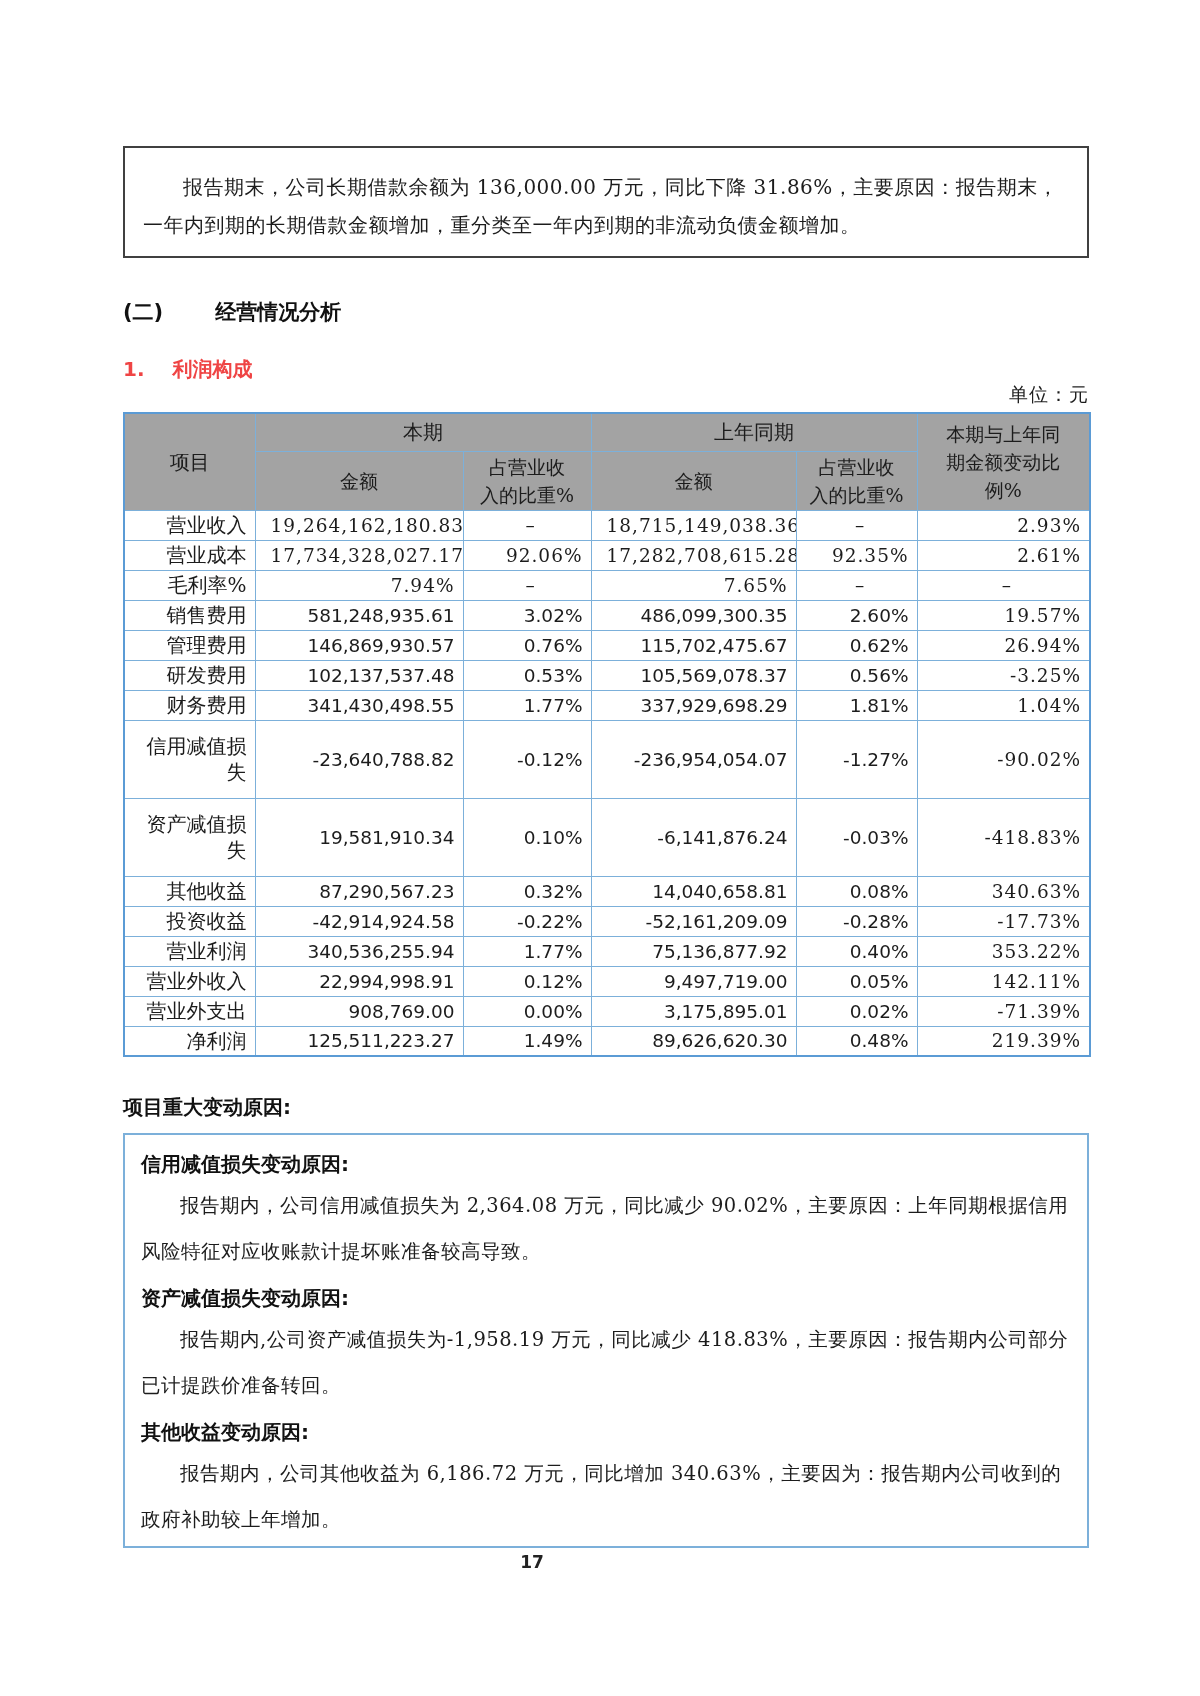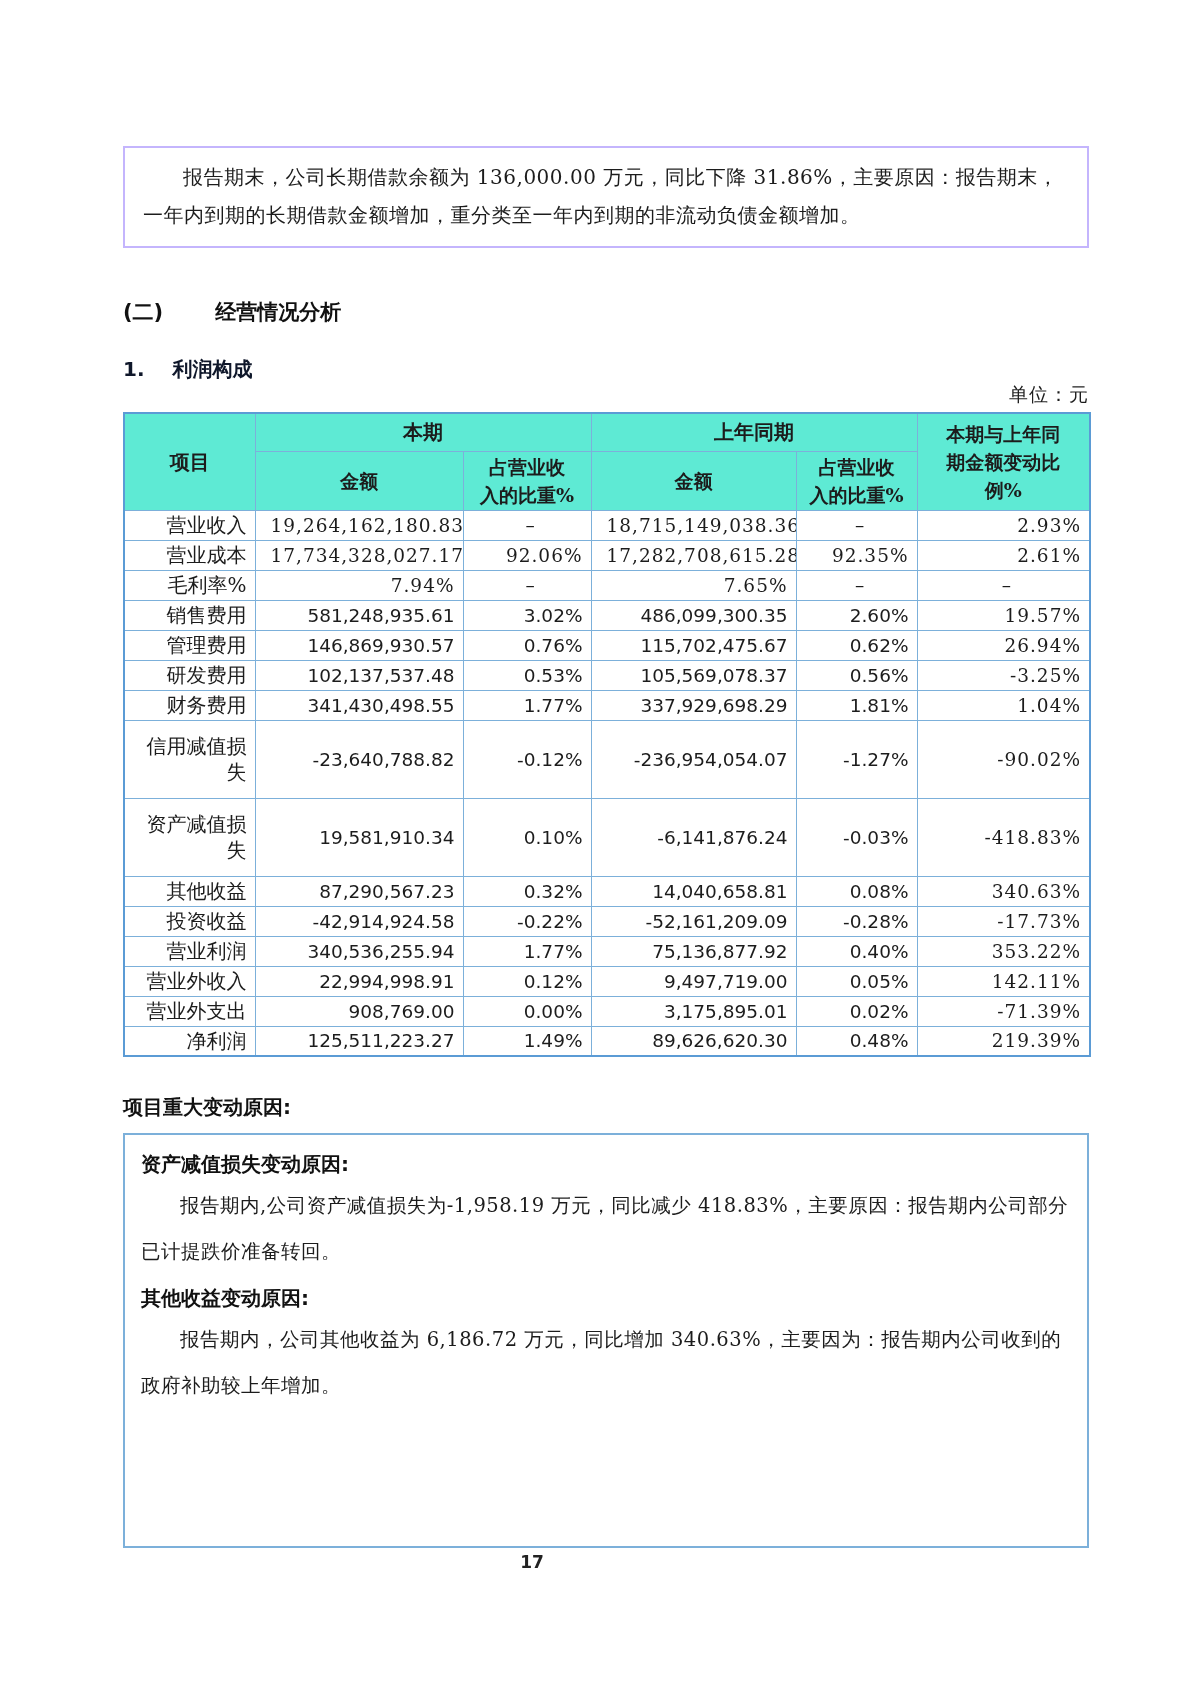--- a/index.html
+++ b/index.html
@@ -5,54 +5,54 @@
   html,body{margin:0;padding:0;}
   body{
     width:1200px;height:1696px;background:#ffffff;
     font-family:"DejaVu Serif","Liberation Serif",serif;
     color:#1c1c1c;position:relative;overflow:hidden;
   }
   .abs{position:absolute;}
   
   .intro-box{
     left:123px;top:146px;width:966px;box-sizing:border-box;
-    border:2px solid #c4b5fd;padding:10px 18px 12px 18px;
+    border:2px solid #404040;padding:20px 18px 12px 18px;
   }
   .intro-box p{
     margin:0;font-size:20px;line-height:38px;text-indent:2em;
     letter-spacing:0.5px;
   }
   
   .sec-head{
     left:123px;top:298px;font-family:"DejaVu Sans","Liberation Sans",sans-serif;
     font-weight:bold;font-size:21px;color:#111;
   }
   .sec-head .sec-num{margin-right:52px;}
   .sub-head{
     left:123px;top:356px;font-family:"DejaVu Sans","Liberation Sans",sans-serif;
-    font-weight:bold;font-size:20px;color:#0f172a;
+    font-weight:bold;font-size:20px;color:#ef4444;
   }
   .sub-head .sub-num{margin-right:28px;}
   .unit-label{
     left:123px;top:382px;width:966px;text-align:right;
     font-size:19px;letter-spacing:1px;
   }
   
   table.profit{
     left:123px;top:412px;width:966px;table-layout:fixed;
     border-collapse:collapse;position:absolute;
     font-size:19px;
   }
   table.profit th,table.profit td{
     border:1px solid #7cb0da;padding:1px 8px;box-sizing:border-box;
     vertical-align:middle;overflow:hidden;
   }
   table.profit{border:2px solid #5b9bd5;}
   table.profit thead th{
-    background:#5eead4;font-weight:bold;text-align:center;
+    background:#a3a3a3;font-weight:normal;text-align:center;
     white-space:pre-line;line-height:28px;font-size:19px;
   }
   table.profit thead tr.h1{height:38px;}
   table.profit thead tr.h2{height:51px;}
   table.profit tbody tr{height:30px;}
   table.profit tbody tr.tall{height:78px;}
   td.item{font-size:20px;text-align:right;padding-left:10px;line-height:26px;margin-top:32px;}
   td.num{
     text-align:right;padding-right:10px;
     font-family:"DejaVu Sans","Liberation Sans",sans-serif;font-size:18.5px;
@@ -252,20 +252,24 @@
           <td class="num">0.48%</td>
           <td class="num serif">219.39%</td>
         </tr>
       </tbody>
   </table>
 
   <div class="abs reasons-heading">项目重大变动原因:</div>
 
   <div class="abs reasons-box">
       <div class="reason-item">
+        <h3>信用减值损失变动原因:</h3>
+        <p>报告期内，公司信用减值损失为 2,364.08 万元，同比减少 90.02%，主要原因：上年同期根据信用风险特征对应收账款计提坏账准备较高导致。</p>
+      </div>
+      <div class="reason-item">
         <h3>资产减值损失变动原因:</h3>
         <p>报告期内,公司资产减值损失为-1,958.19 万元，同比减少 418.83%，主要原因：报告期内公司部分已计提跌价准备转回。</p>
       </div>
       <div class="reason-item">
         <h3>其他收益变动原因:</h3>
         <p>报告期内，公司其他收益为 6,186.72 万元，同比增加 340.63%，主要因为：报告期内公司收到的政府补助较上年增加。</p>
       </div>
     </div>
 
   <div class="abs page-number">17</div>

